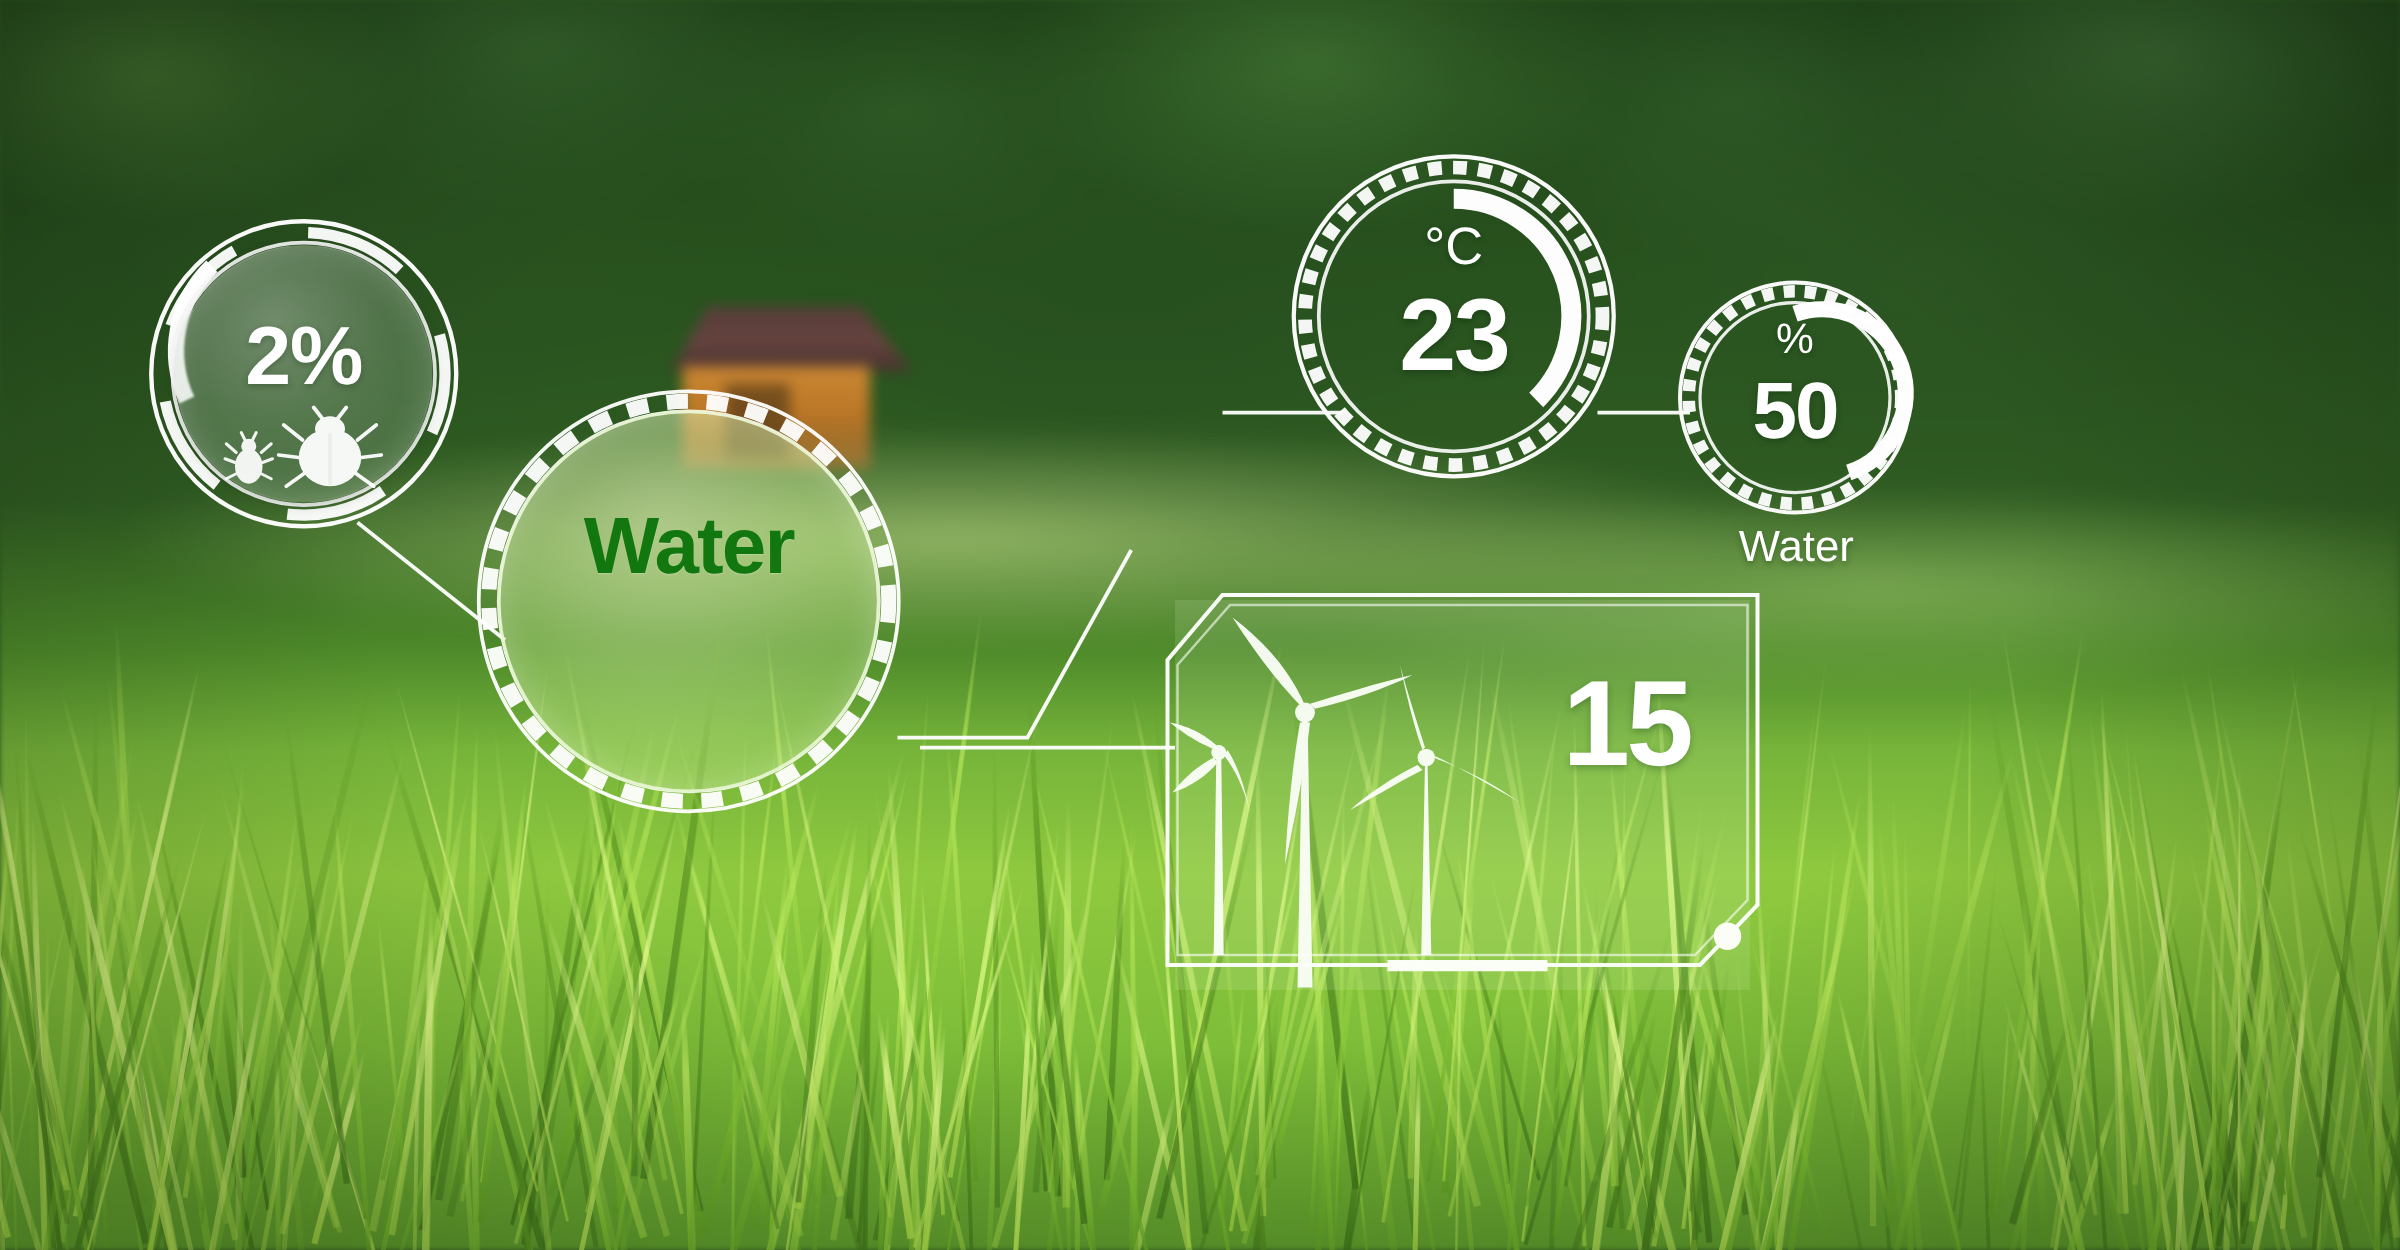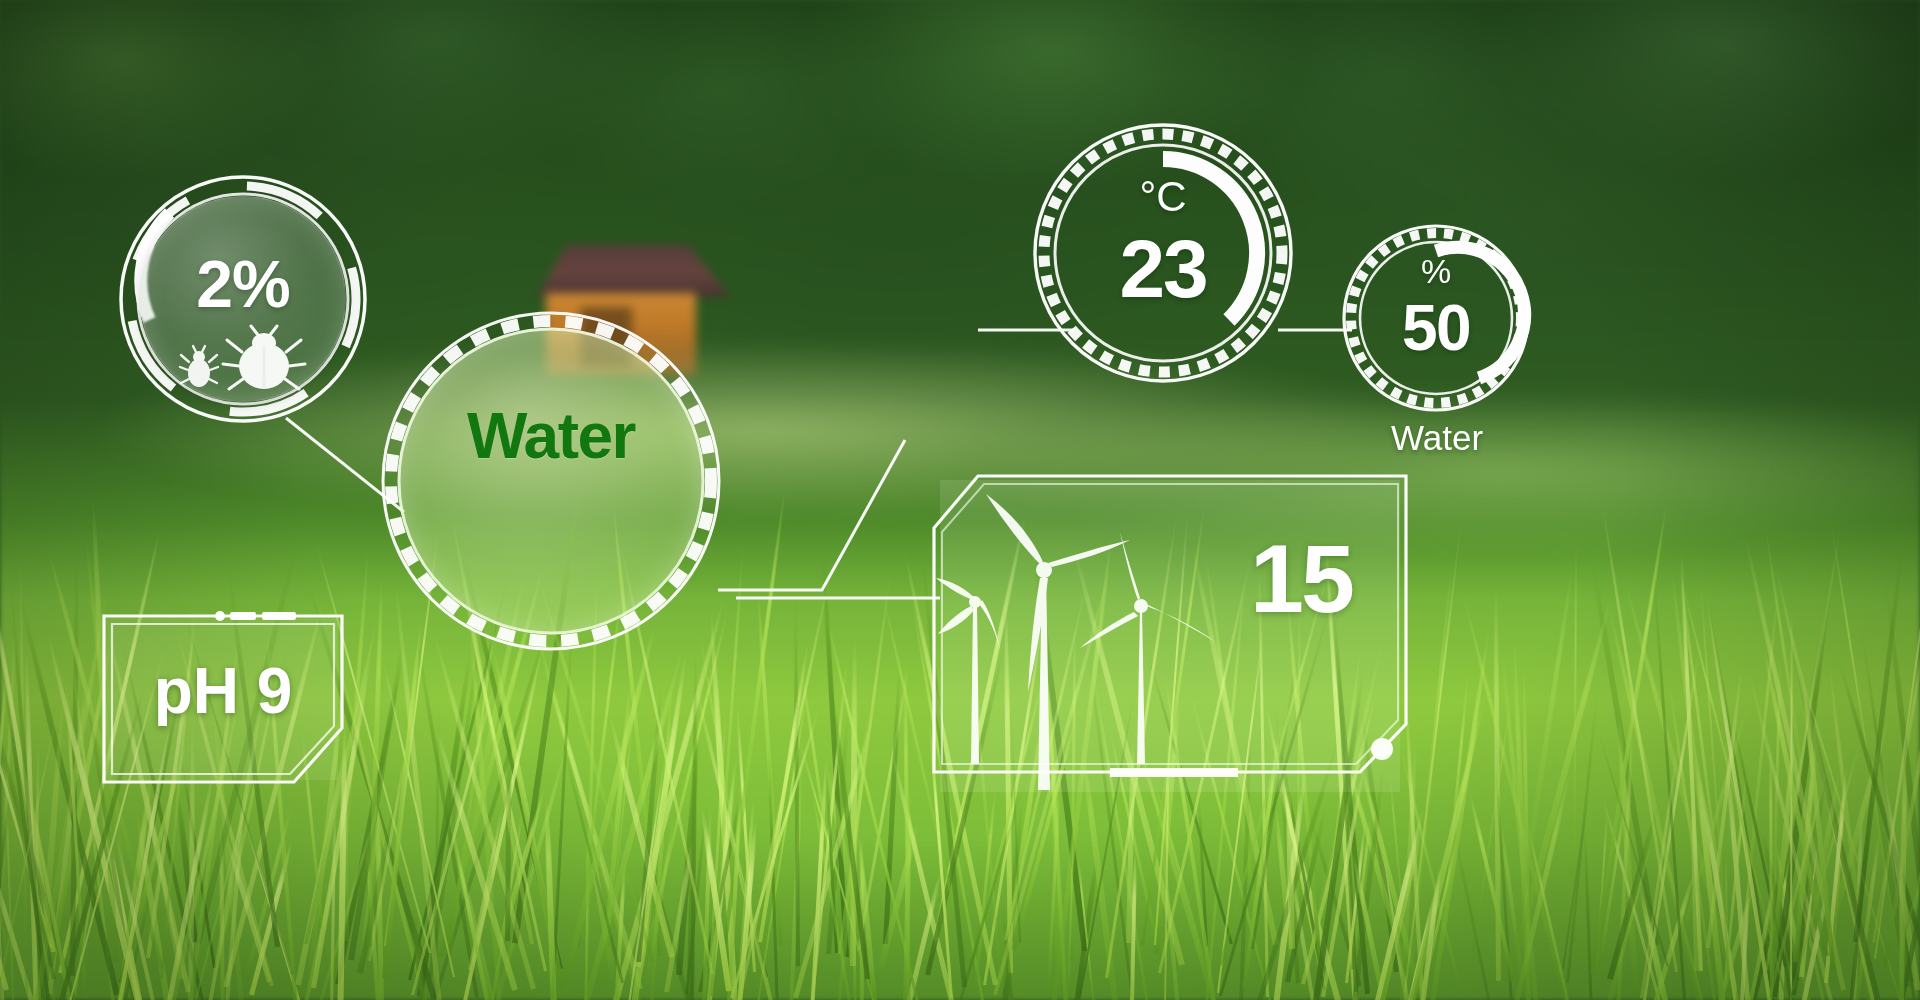--- a/index.html
+++ b/index.html
@@ -721,36 +721,20 @@
         <circle cx="96" cy="96" r="85" fill="none" stroke="#ffffff" stroke-width="10" stroke-dasharray="9 8" opacity=".95"></circle>
         <circle cx="96" cy="96" r="76" fill="none" stroke="#ffffff" stroke-width="2.6" opacity=".9"></circle>
 
         <path d="M 96 29 A 67 67 0 0 1 139 156" fill="none" stroke="#ffffff" stroke-width="13" stroke-linecap="butt" opacity=".99"></path>
       </svg>
       <div class="w1">%</div>
       <div class="w2">50</div>
     </div>
     <div class="gauge-caption" id="caption-water">Water</div>
 
-    <div id="ph-panel">
-      <div class="tint"></div>
-      <svg width="250" height="178" viewBox="0 0 250 178">
-
-        <path d="M 6 6 L 244 6 L 244 118 L 196 172 L 6 172 Z" fill="none" stroke="#ffffff" stroke-width="3.2" opacity=".97"></path>
-
-        <path d="M 14 14 L 236 14 L 236 116 L 192 164 L 14 164 Z" fill="none" stroke="#ffffff" stroke-width="2.2" opacity=".75"></path>
-
-        <g fill="#ffffff" opacity=".98">
-          <circle cx="122" cy="6" r="5"></circle>
-          <rect x="132" y="2" width="26" height="8" rx="2"></rect>
-          <rect x="164" y="2" width="34" height="8" rx="2"></rect>
-        </g>
-      </svg>
-      <div class="ph-text">pH 9</div>
-    </div>
 
     <div id="wind-panel">
       <div class="tint"></div>
       <svg width="480" height="330" viewBox="0 0 480 330">
 
         <path d="M 48 4 L 476 4 L 476 252 L 430 300 L 186 300 L 4 300 L 4 56 Z" fill="none" stroke="#ffffff" stroke-width="3.2" opacity=".97"></path>
         <path d="M 54 12 L 468 12 L 468 248 L 426 292 L 12 292 L 12 60 Z" fill="none" stroke="#ffffff" stroke-width="2" opacity=".6"></path>
 
         <rect x="180" y="296" width="128" height="9" fill="#ffffff" opacity=".98"></rect>
 

